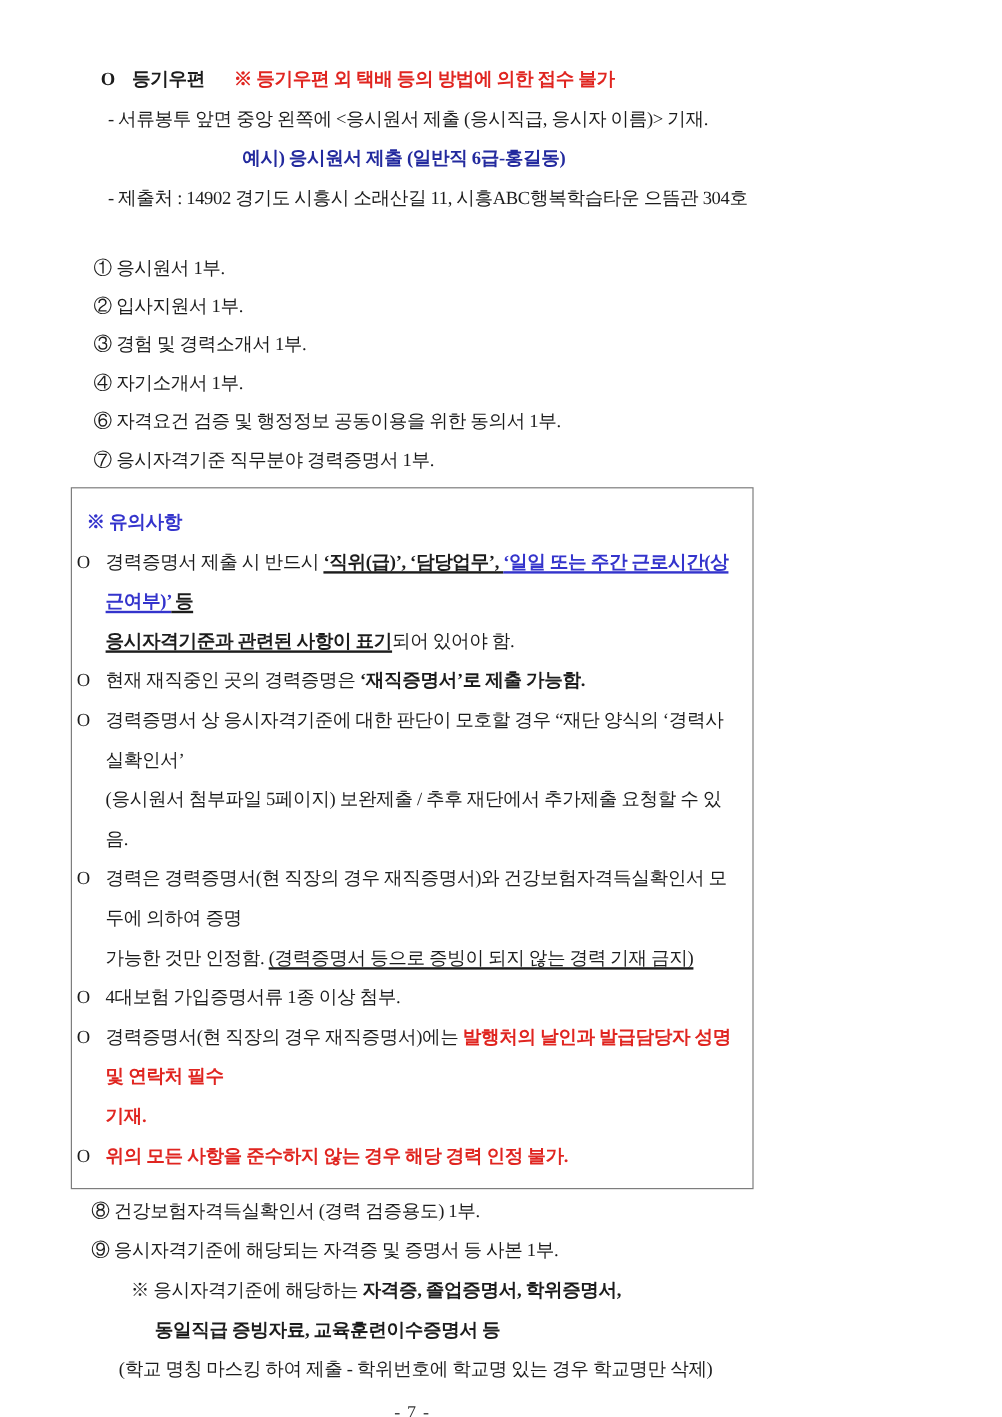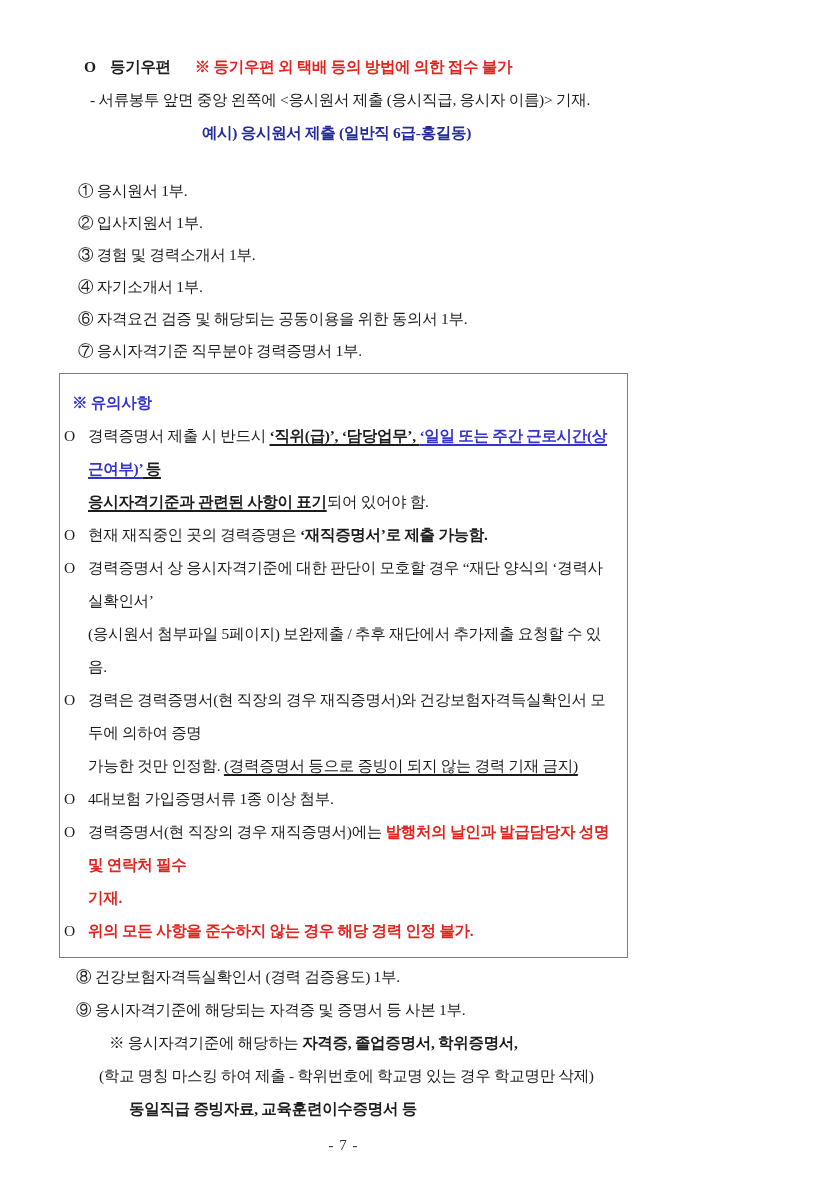--- a/index.html
+++ b/index.html
@@ -59,28 +59,29 @@
 <body>
 
 <div class="page">
 
   <section>
     <div class="ln mail-title">
       <span class="b o-marker">O</span><span class="b">등기우편</span><span class="b red warn">※ 등기우편 외 택배 등의 방법에 의한 접수 불가</span>
     </div>
     <div class="ln mail-sub">- 서류봉투 앞면 중앙 왼쪽에 &lt;응시원서 제출 (응시직급, 응시자 이름)&gt; 기재.</div>
     <div class="ln mail-example b navy">예시) 응시원서 제출 (일반직 6급-홍길동)</div>
+    <div class="ln mail-sub">- 제출처 : 14902 경기도 시흥시 소래산길 11, 시흥ABC행복학습타운 으뜸관 304호</div>
   </section>
 
   <section class="docs">
     <div class="ln doc-item">① 응시원서 1부.</div>
     <div class="ln doc-item">② 입사지원서 1부.</div>
     <div class="ln doc-item">③ 경험 및 경력소개서 1부.</div>
     <div class="ln doc-item">④ 자기소개서 1부.</div>
-    <div class="ln doc-item">⑥ 자격요건 검증 및 해당되는 공동이용을 위한 동의서 1부.</div>
+    <div class="ln doc-item">⑥ 자격요건 검증 및 행정정보 공동이용을 위한 동의서 1부.</div>
     <div class="ln doc-item">⑦ 응시자격기준 직무분야 경력증명서 1부.</div>
   </section>
 
   <section class="notice-box">
     <div class="ln nb-heading b blue">※ 유의사항</div>
 
     <div class="nb-bullet">
       <span class="o-marker">O</span>
       <div class="nb-body">
         <div class="ln"><span>경력증명서 제출 시 반드시 </span><span class="b u">‘직위(급)’, ‘담당업무’, </span><span class="b u blue">‘일일 또는 주간 근로시간(상근여부)’</span><span class="b u"> 등</span></div>
@@ -131,19 +132,19 @@
       <div class="nb-body">
         <div class="ln"><span class="b red">위의 모든 사항을 준수하지 않는 경우 해당 경력 인정 불가.</span></div>
       </div>
     </div>
   </section>
 
   <section class="adddocs">
     <div class="ln add-item">⑧ 건강보험자격득실확인서 (경력 검증용도) 1부.</div>
     <div class="ln add-item">⑨ 응시자격기준에 해당되는 자격증 및 증명서 등 사본 1부.</div>
     <div class="ln note-l1"><span>※ 응시자격기준에 해당하는 </span><span class="b">자격증, 졸업증명서, 학위증명서,</span></div>
+    <div class="ln note-l2 b">동일직급 증빙자료, 교육훈련이수증명서 등</div>
     <div class="ln note-l3">(학교 명칭 마스킹 하여 제출 - 학위번호에 학교명 있는 경우 학교명만 삭제)</div>
-    <div class="ln note-l2 b">동일직급 증빙자료, 교육훈련이수증명서 등</div>
   </section>
 
   <div class="footer">- 7 -</div>
 
 </div>
 
 </body></html>

